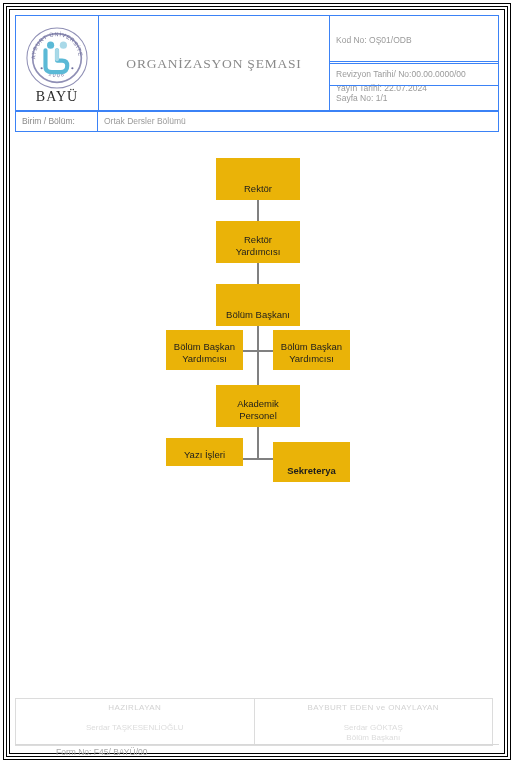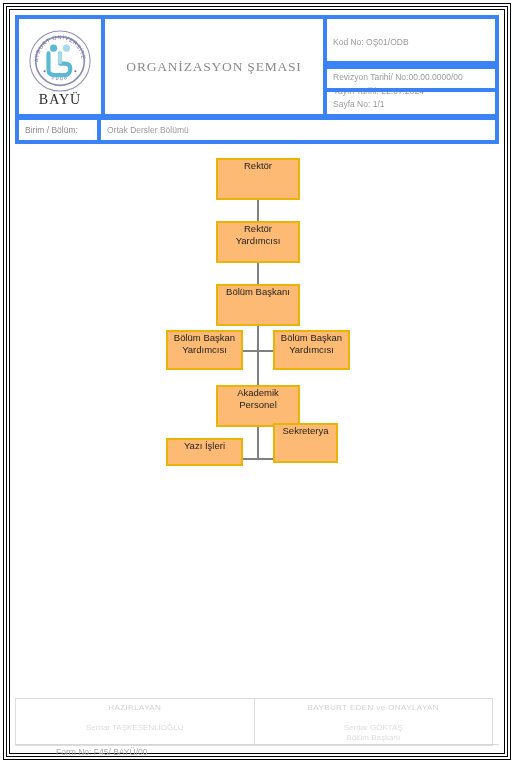--- a/index.html
+++ b/index.html
@@ -57,21 +57,21 @@
   
   .header-table {
     position: absolute;
     left: 5px;
     top: 5px;
     width: 484px;
     border-collapse: collapse;
     table-layout: fixed;
   }
   .header-table td {
-    border: 4px solid #3b82f6;
+    border: 1px solid #3b82f6;
     padding: 0;
     vertical-align: middle;
   }
 
   .logo-cell {
     width: 82px;
     height: 92px;
     text-align: center;
     vertical-align: top;
     padding-top: 3px !important;
@@ -135,24 +135,24 @@
   .chart-area {
     position: absolute;
     left: 0;
     top: 128px;
     width: 494px;
     height: 560px;
   }
   .node {
     position: absolute;
     box-sizing: border-box;
-    border: 2px solid #eab308;
-    background: #fdba74;
+    border: 5px solid #eab308;
+    background: #eab308;
     display: flex;
-    align-items: flex-start;
+    align-items: flex-end;
     justify-content: center;
     text-align: center;
     font-size: 9.5px;
     color: #1d1d1d;
     line-height: 1.25;
     z-index: 2;
   }
   .conn {
     position: absolute;
     background: #808080;
@@ -323,21 +323,21 @@
       <div>
         <div>Akademik</div>
         <div>Personel</div>
       </div>
     </div>
 
     <div class="node" style="left:156px; top:300px; width:77px; height:28px;">
       <span>Yazı İşleri</span>
     </div>
 
-    <div class="node" style="left:263px; top:285px; width:65px; height:40px;">
+    <div class="node" style="left:263px; top:304px; width:77px; height:40px;font-weight:bold;">
       <span>Sekreterya</span>
     </div>
 
   </div>
 
   <table class="footer-table">
     <tbody>
         <tr>
       <td class="footer-cell">
         <div class="footer-head">HAZIRLAYAN</div>

